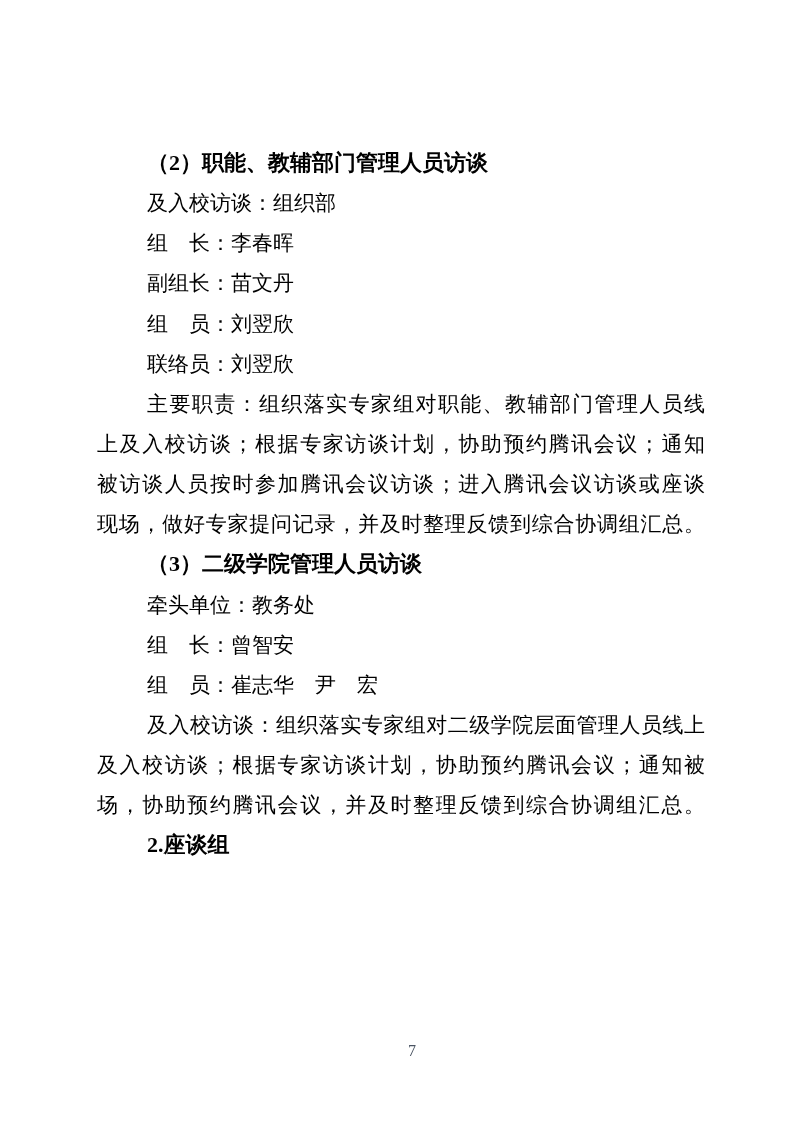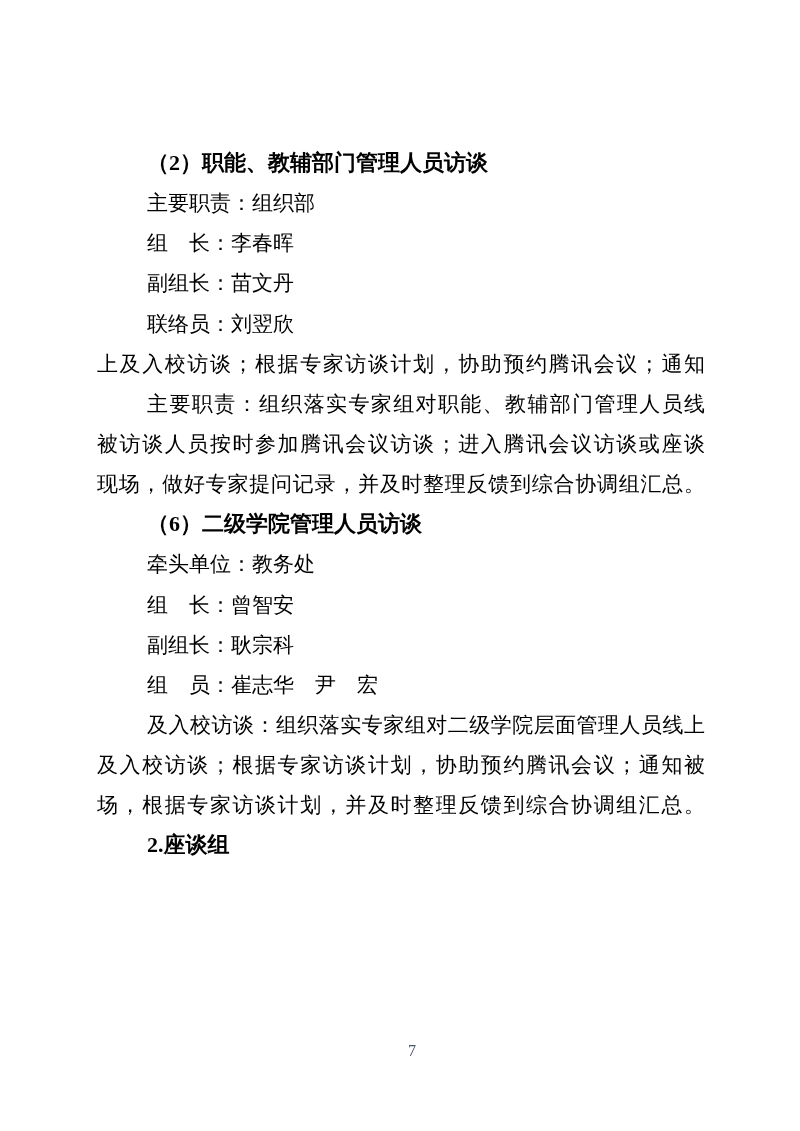--- a/index.html
+++ b/index.html
@@ -53,36 +53,36 @@
     font-family: "Liberation Serif", serif;
   }
 </style>
 </head>
 <body>
 
 <div class="page">
   <div class="content">
 
     <div class="line heading indent">（2）职能、教辅部门管理人员访谈</div>
-    <div class="line indent">主要职责：组织部</div>
+    <div class="line indent">及入校访谈：组织部</div>
     <div class="line indent">组　长：李春晖</div>
     <div class="line indent">副组长：苗文丹</div>
+    <div class="line indent">组　员：刘翌欣</div>
     <div class="line indent">联络员：刘翌欣</div>
+    <div class="line jline indent">主要职责：组织落实专家组对职能、教辅部门管理人员线</div>
     <div class="line jline">上及入校访谈；根据专家访谈计划，协助预约腾讯会议；通知</div>
-    <div class="line jline indent">主要职责：组织落实专家组对职能、教辅部门管理人员线</div>
     <div class="line jline">被访谈人员按时参加腾讯会议访谈；进入腾讯会议访谈或座谈</div>
     <div class="line jline">现场，做好专家提问记录，并及时整理反馈到综合协调组汇总。</div>
 
-    <div class="line heading indent">（6）二级学院管理人员访谈</div>
+    <div class="line heading indent">（3）二级学院管理人员访谈</div>
     <div class="line indent">牵头单位：教务处</div>
     <div class="line indent">组　长：曾智安</div>
-    <div class="line indent">副组长：耿宗科</div>
     <div class="line indent">组　员：崔志华　尹　宏</div>
     <div class="line jline indent">及入校访谈：组织落实专家组对二级学院层面管理人员线上</div>
     <div class="line jline">及入校访谈；根据专家访谈计划，协助预约腾讯会议；通知被</div>
-    <div class="line jline">场，根据专家访谈计划，并及时整理反馈到综合协调组汇总。</div>
+    <div class="line jline">场，协助预约腾讯会议，并及时整理反馈到综合协调组汇总。</div>
 
     <div class="line heading indent">2.座谈组</div>
 
   </div>
 
   <div class="pagenum">7</div>
 </div>
 
 </body></html>

